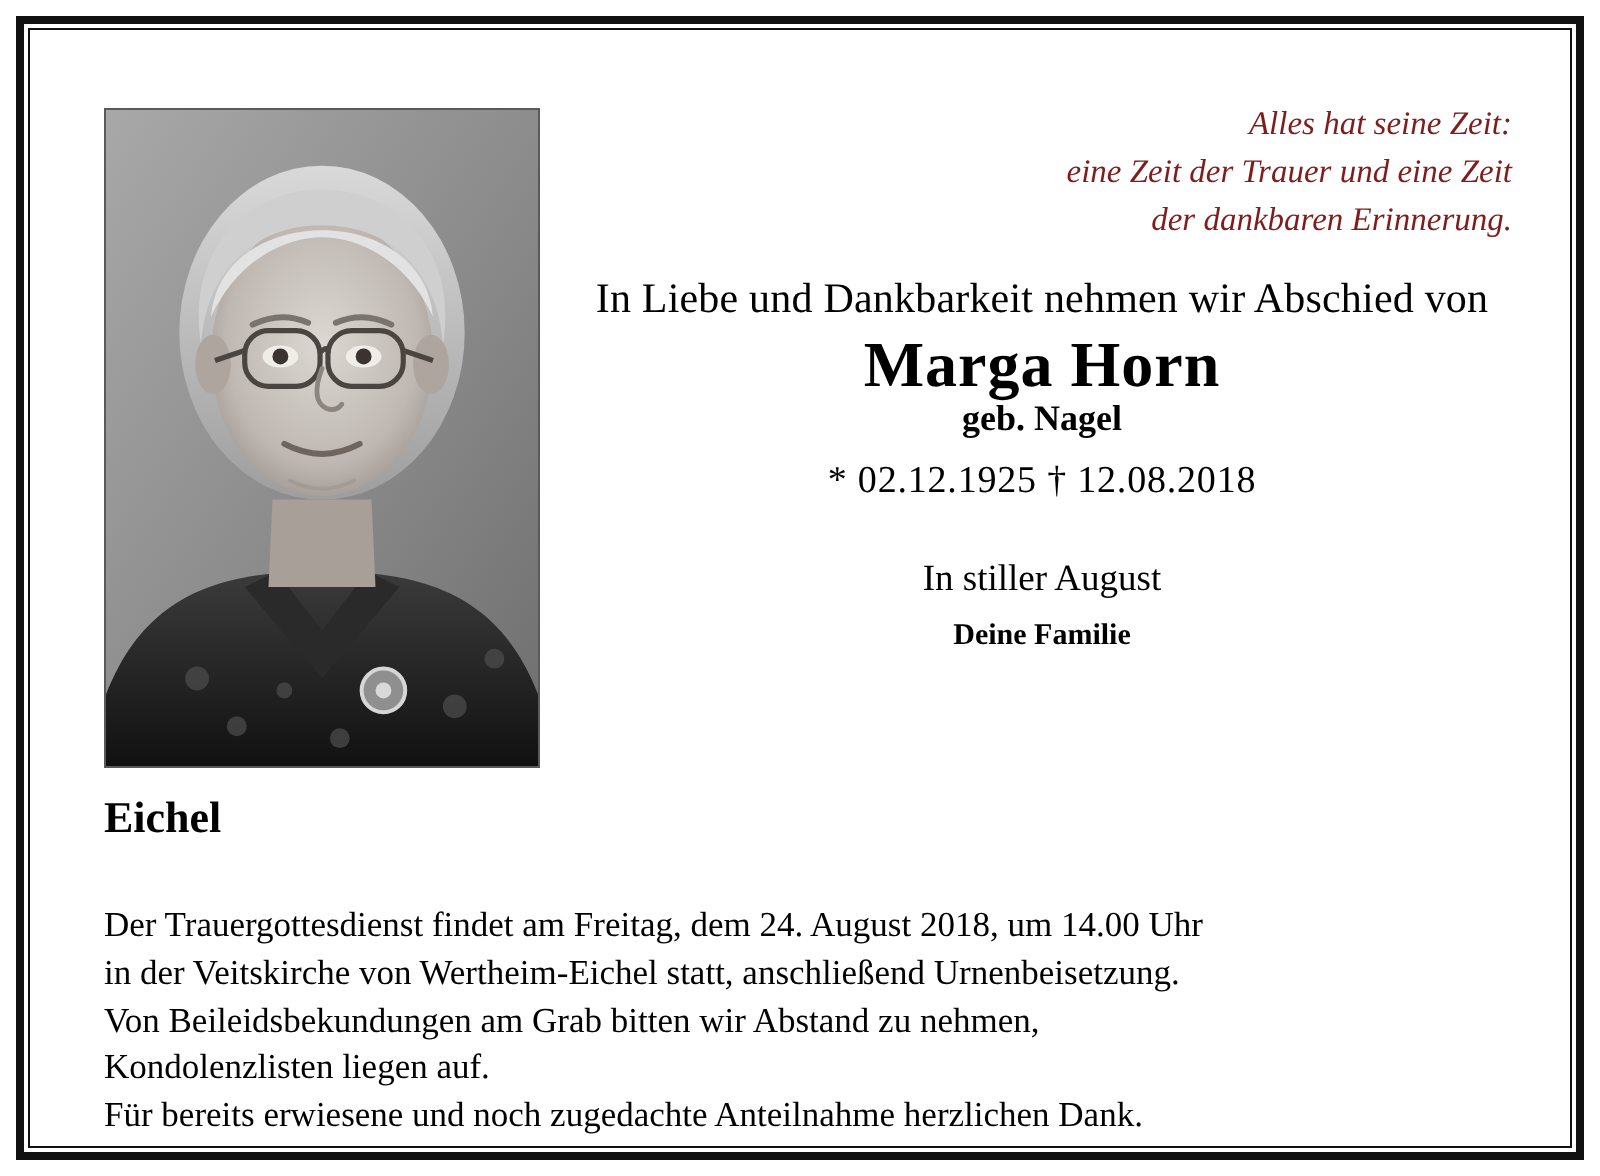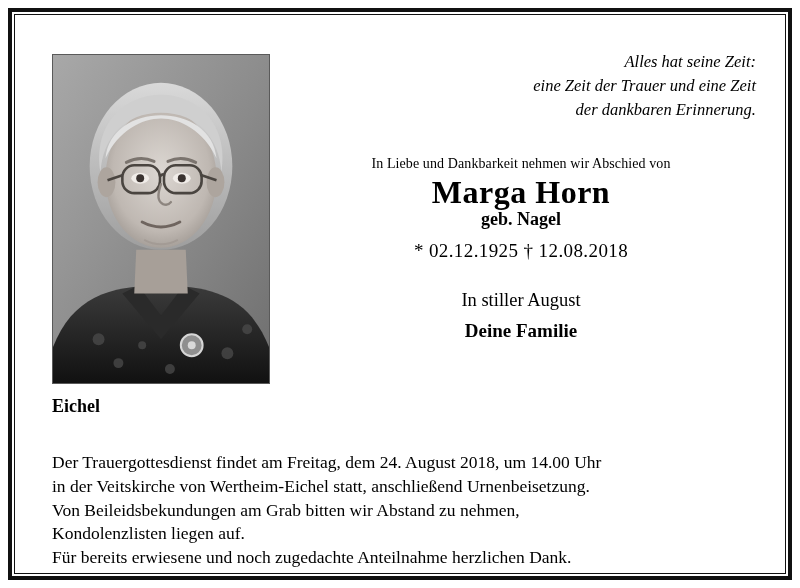--- a/index.html
+++ b/index.html
@@ -72,29 +72,29 @@
     left: 258px;
     top: 28px;
     width: 482px;
     text-align: center;
   }
   .verse {
     text-align: right;
     font-style: italic;
     font-size: 16.5px;
     line-height: 1.45;
-    color: #000000;
+    color: #7f1d1d;
     padding-right: 6px;
   }
   .verse div {
     white-space: nowrap;
   }
   .lead {
-    margin-top: 34px;
-    font-size: 14px;
+    margin-top: 15px;
+    font-size: 21px;
     letter-spacing: 0.1px;
   }
   .name {
     margin-top: 4px;
     font-size: 32px;
     font-weight: bold;
     letter-spacing: 0.5px;
     line-height: 1.05;
   }
   .maiden {
@@ -107,31 +107,31 @@
     font-size: 19px;
     font-weight: normal;
     letter-spacing: 0.4px;
   }
   .mourning {
     margin-top: 28px;
     font-size: 18.5px;
   }
   .family {
     margin-top: 9px;
-    font-size: 19px;
+    font-size: 15px;
     font-weight: bold;
     font-family: Liberation Serif, serif;
   }
 
   
   .place {
     position: absolute;
     left: 30px;
     top: 374px;
-    font-size: 18px;
+    font-size: 22px;
     font-weight: bold;
   }
 
   
   .details {
     position: absolute;
     left: 30px;
     top: 429px;
     right: 18px;
     font-size: 17.5px;

